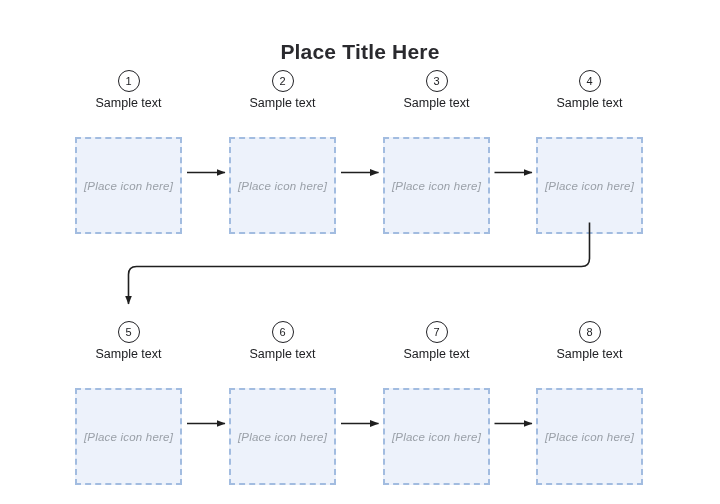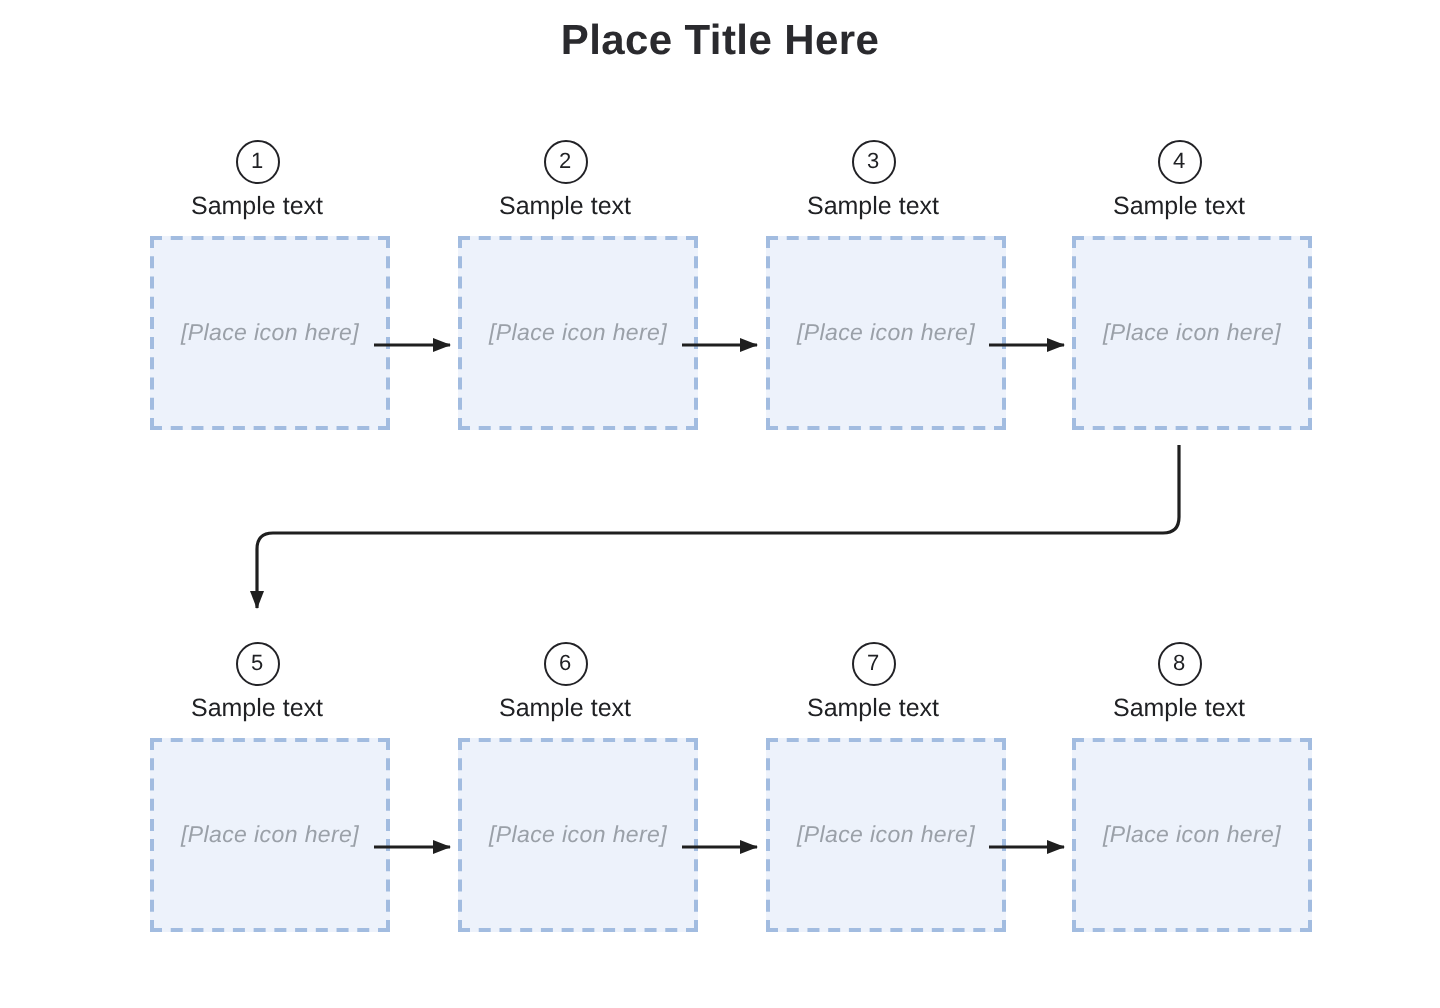--- a/index.html
+++ b/index.html
@@ -15,21 +15,21 @@
   html,body{background:#ffffff;}
   body{font-family:"Liberation Sans", sans-serif;}
   .canvas{
     position:relative;
     width:720px;height:504px;
     background:#ffffff;
     overflow:hidden;
   }
   .title{
     position:absolute;
-    top:9px;left:0;width:720px;
+    top:40px;left:0;width:720px;
     text-align:center;
     font-size:21px;
     font-weight:700;
     letter-spacing:.2px;
     color:var(--title-color);
   }
   .step{
     position:absolute;
     width:107px;
     text-align:center;
@@ -52,22 +52,22 @@
     color:var(--text-color);
   }
   .step-label{
     margin-top:4px;
     line-height:15px;
     font-size:12.5px;
     font-weight:400;
     color:var(--text-color);
   }
   .icon-box{
-    margin-top:7px;
-    width:120px;height:97px;
+    margin-top:26px;
+    width:107px;height:97px;
     background:var(--box-fill);
     border:2px dashed var(--box-border);
     display:flex;align-items:center;justify-content:center;
   }
   .placeholder{
     font-size:11.5px;
     font-style:italic;
     color:var(--placeholder-color);
     letter-spacing:.2px;
   }

